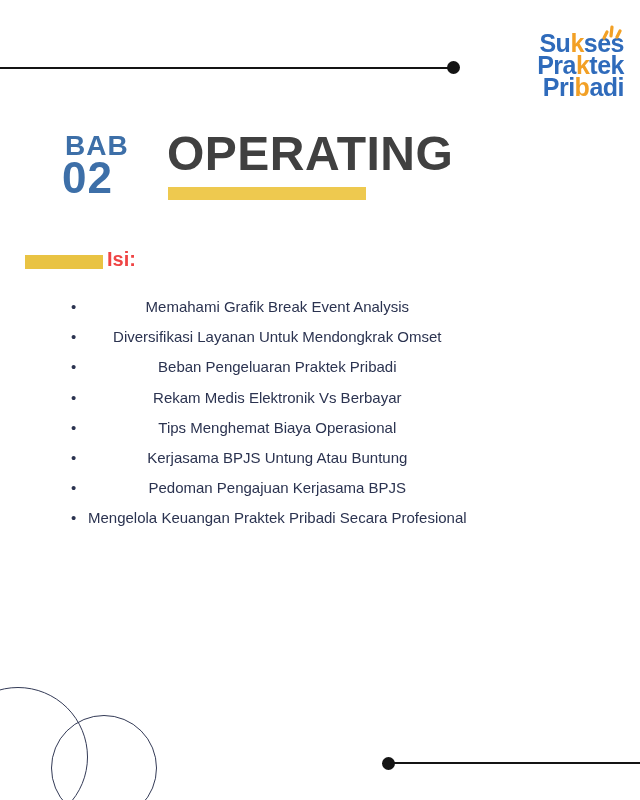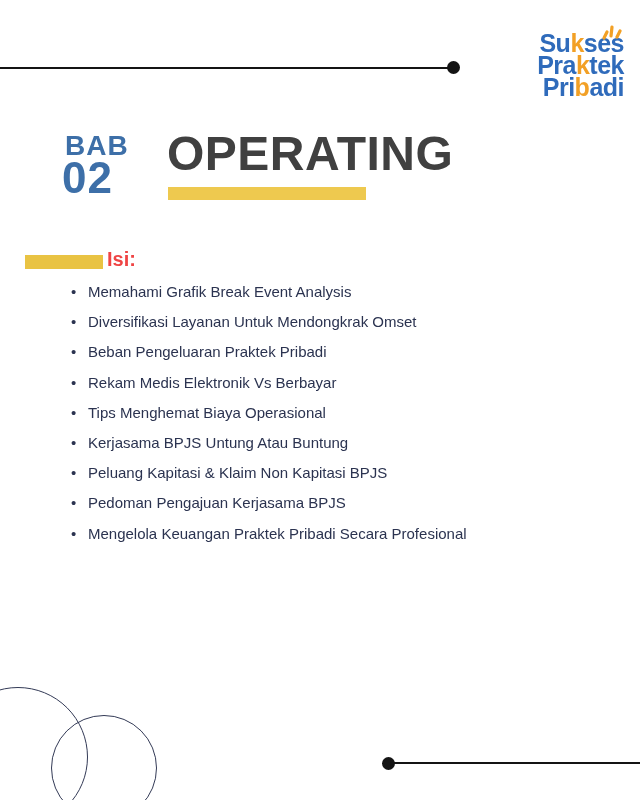--- a/index.html
+++ b/index.html
@@ -26,21 +26,21 @@
   .bab-label  { position:absolute; left:65px;  top:130px; font-size:28px; font-weight:bold; color:#3d6fa8; letter-spacing:1px; }
   .bab-number { position:absolute; left:62px;  top:153px; font-size:44px; font-weight:bold; color:#3d6fa8; letter-spacing:1px; }
   .page-title { position:absolute; left:167px; top:126px; font-size:48px; font-weight:bold; color:#404040; letter-spacing:0.5px; white-space:nowrap; }
   .title-underline { position:absolute; left:168px; top:187px; width:198px; height:13px; background:#eec94f; }
 
   
   .isi-bar   { position:absolute; left:25px;  top:255px; width:78px; height:14px; background:#e9c343; }
   .isi-label { position:absolute; left:107px; top:248px; font-size:20px; font-weight:bold; color:#ef4444; }
 
   
-  .toc-list { position:absolute; left:71px; top:277px; list-style:none; }
+  .toc-list { position:absolute; left:71px; top:292px; list-style:none;text-align:center; }
   .toc-list li {
     position:relative; padding-left:17px;
     font-size:15px; line-height:30.2px;
     color:#2b3350; white-space:nowrap;
   }
   .toc-list li::before { content:"\2022"; position:absolute; left:0; top:0; color:#2b3350; }
 
   
   .circle-a { position:absolute; left:-52px; top:687px; width:140px; height:140px;
               border:1.5px solid #333a56; border-radius:50%; }
@@ -76,21 +76,20 @@
 <div class="isi-bar"></div>
 <div class="isi-label">Isi:</div>
 
 <ul class="toc-list">
   <li>Memahami Grafik Break Event Analysis</li>
   <li>Diversifikasi Layanan Untuk Mendongkrak Omset</li>
   <li>Beban Pengeluaran Praktek Pribadi</li>
   <li>Rekam Medis Elektronik Vs Berbayar</li>
   <li>Tips Menghemat Biaya Operasional</li>
   <li>Kerjasama BPJS Untung Atau Buntung</li>
-  <li>Peluang Kapitasi &amp; Klaim Non Kapitasi BPJS</li>
   <li>Pedoman Pengajuan Kerjasama BPJS</li>
   <li>Mengelola Keuangan Praktek Pribadi Secara Profesional</li>
 </ul>
 
 <div class="circle-a"></div>
 <div class="circle-b"></div>
 <div class="bottom-rule-dot"></div>
 <div class="bottom-rule"></div>
 
 </body></html>

